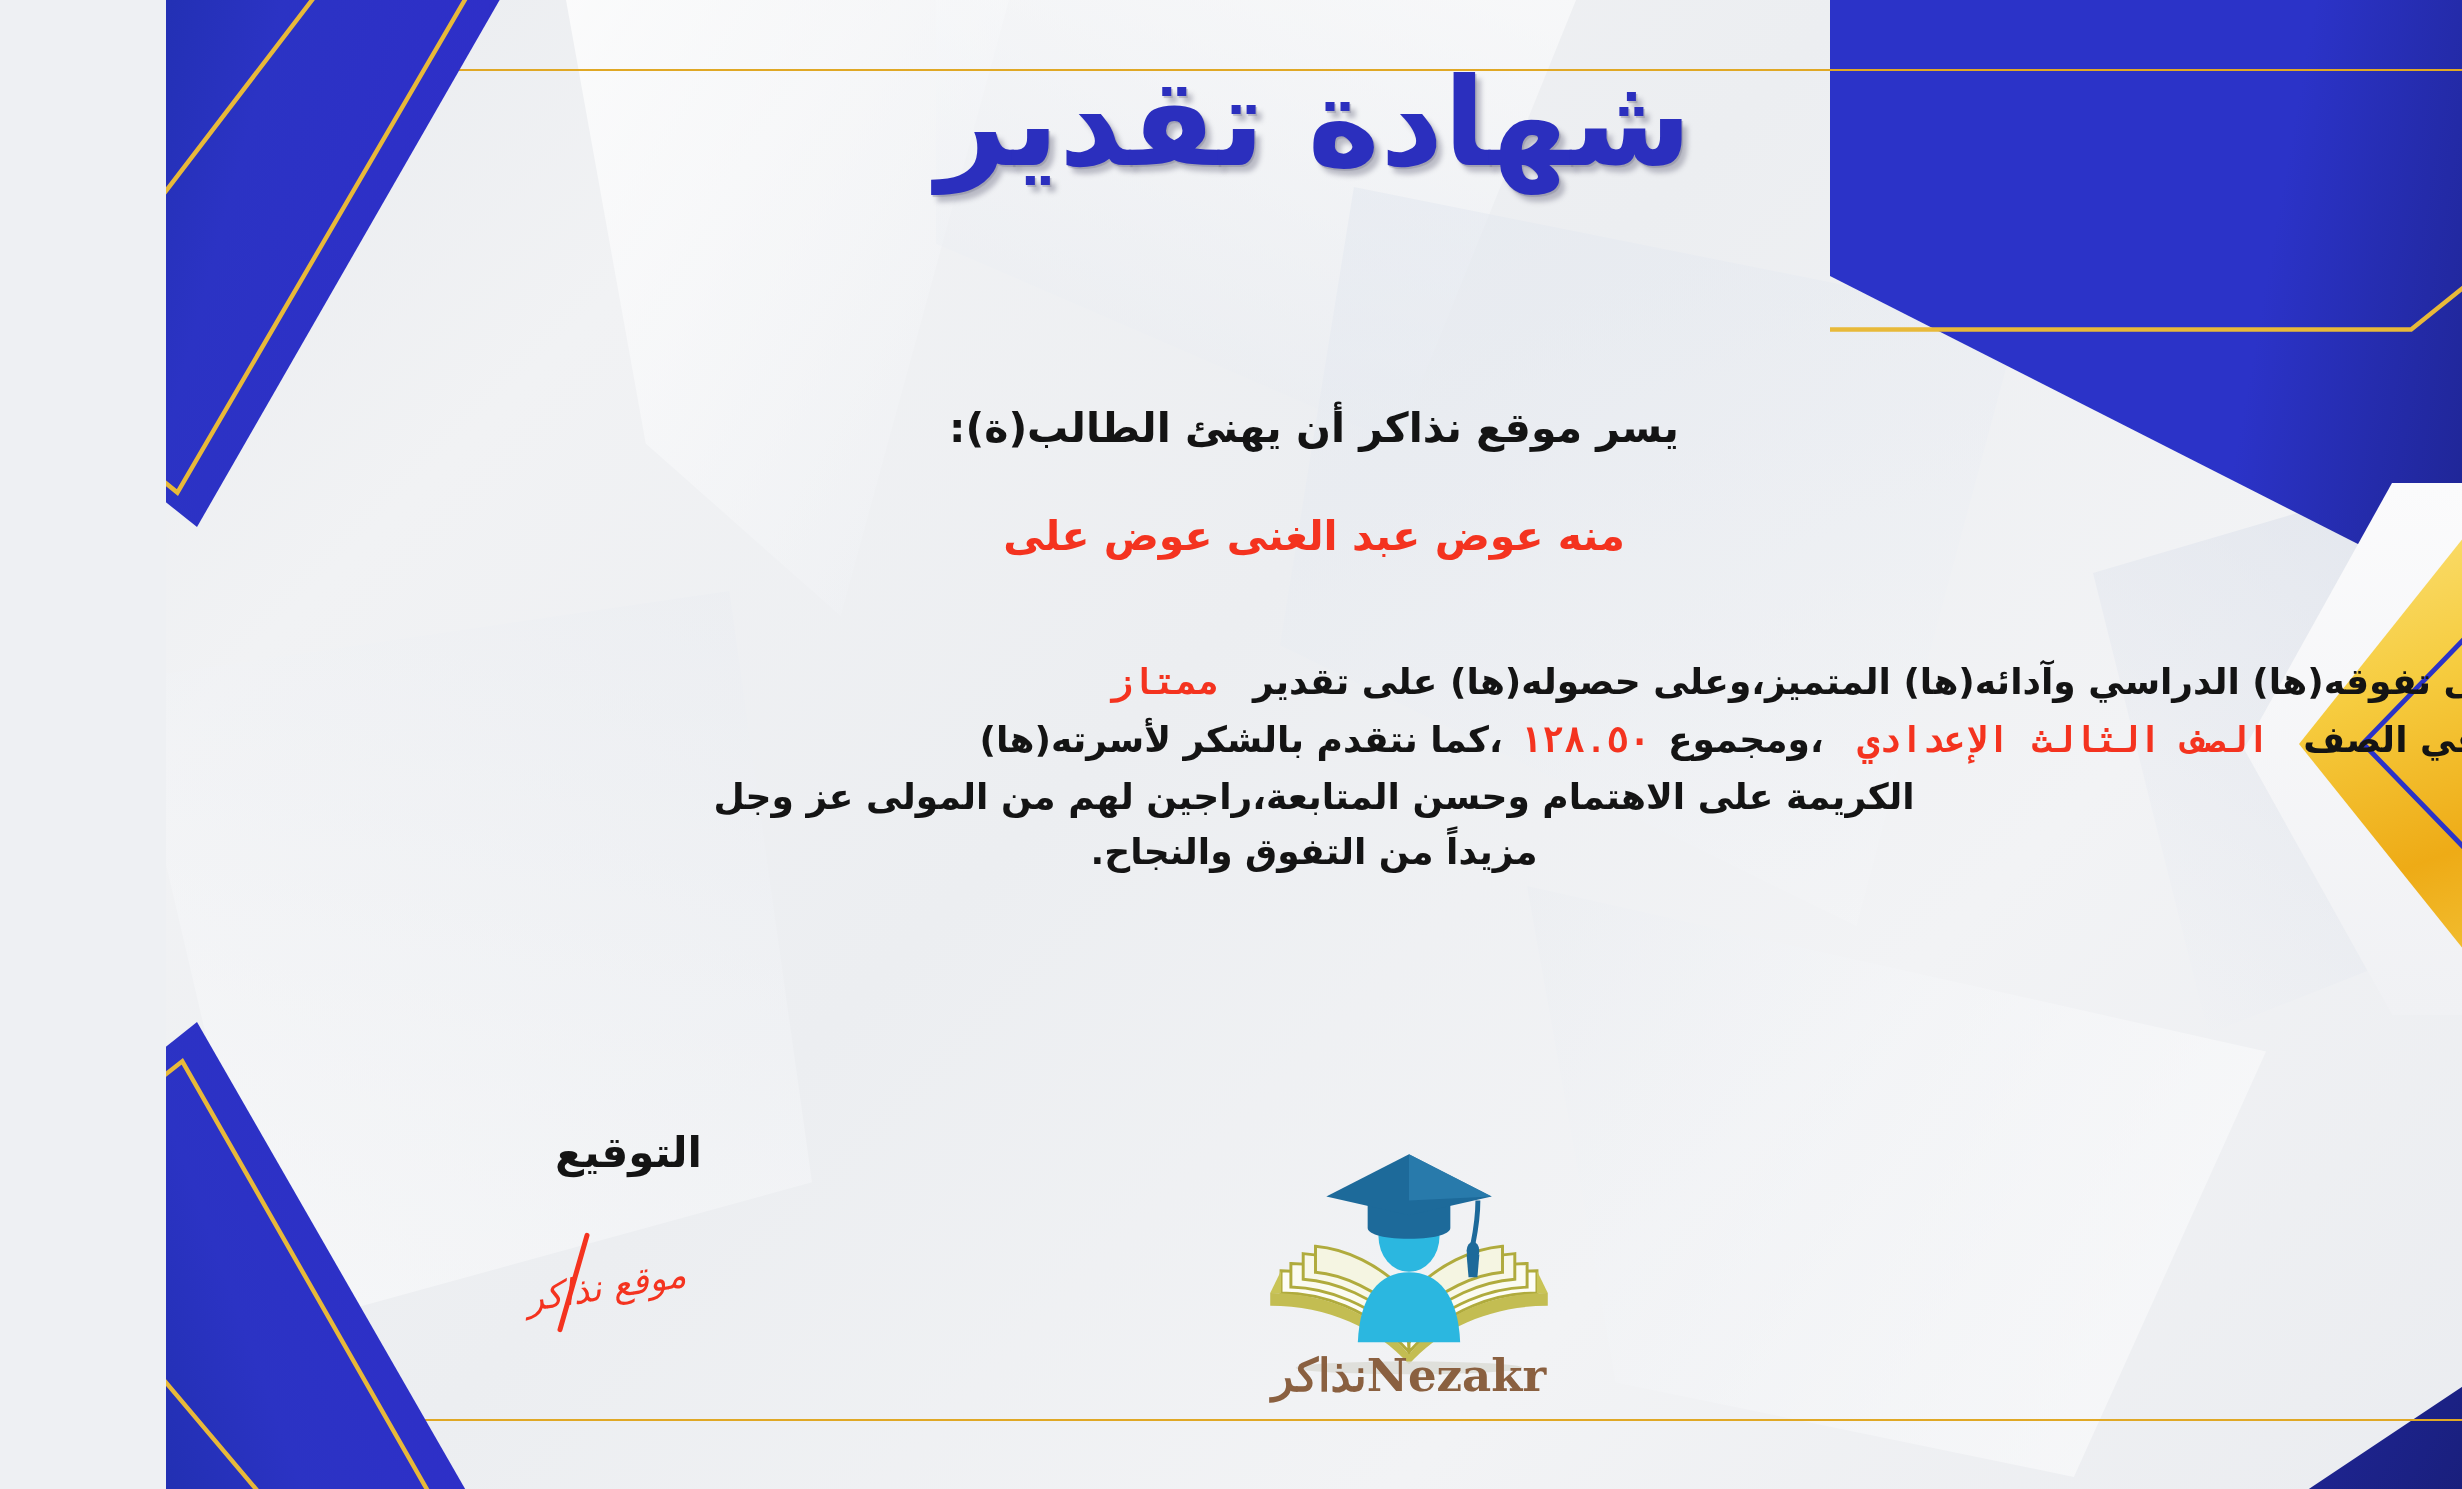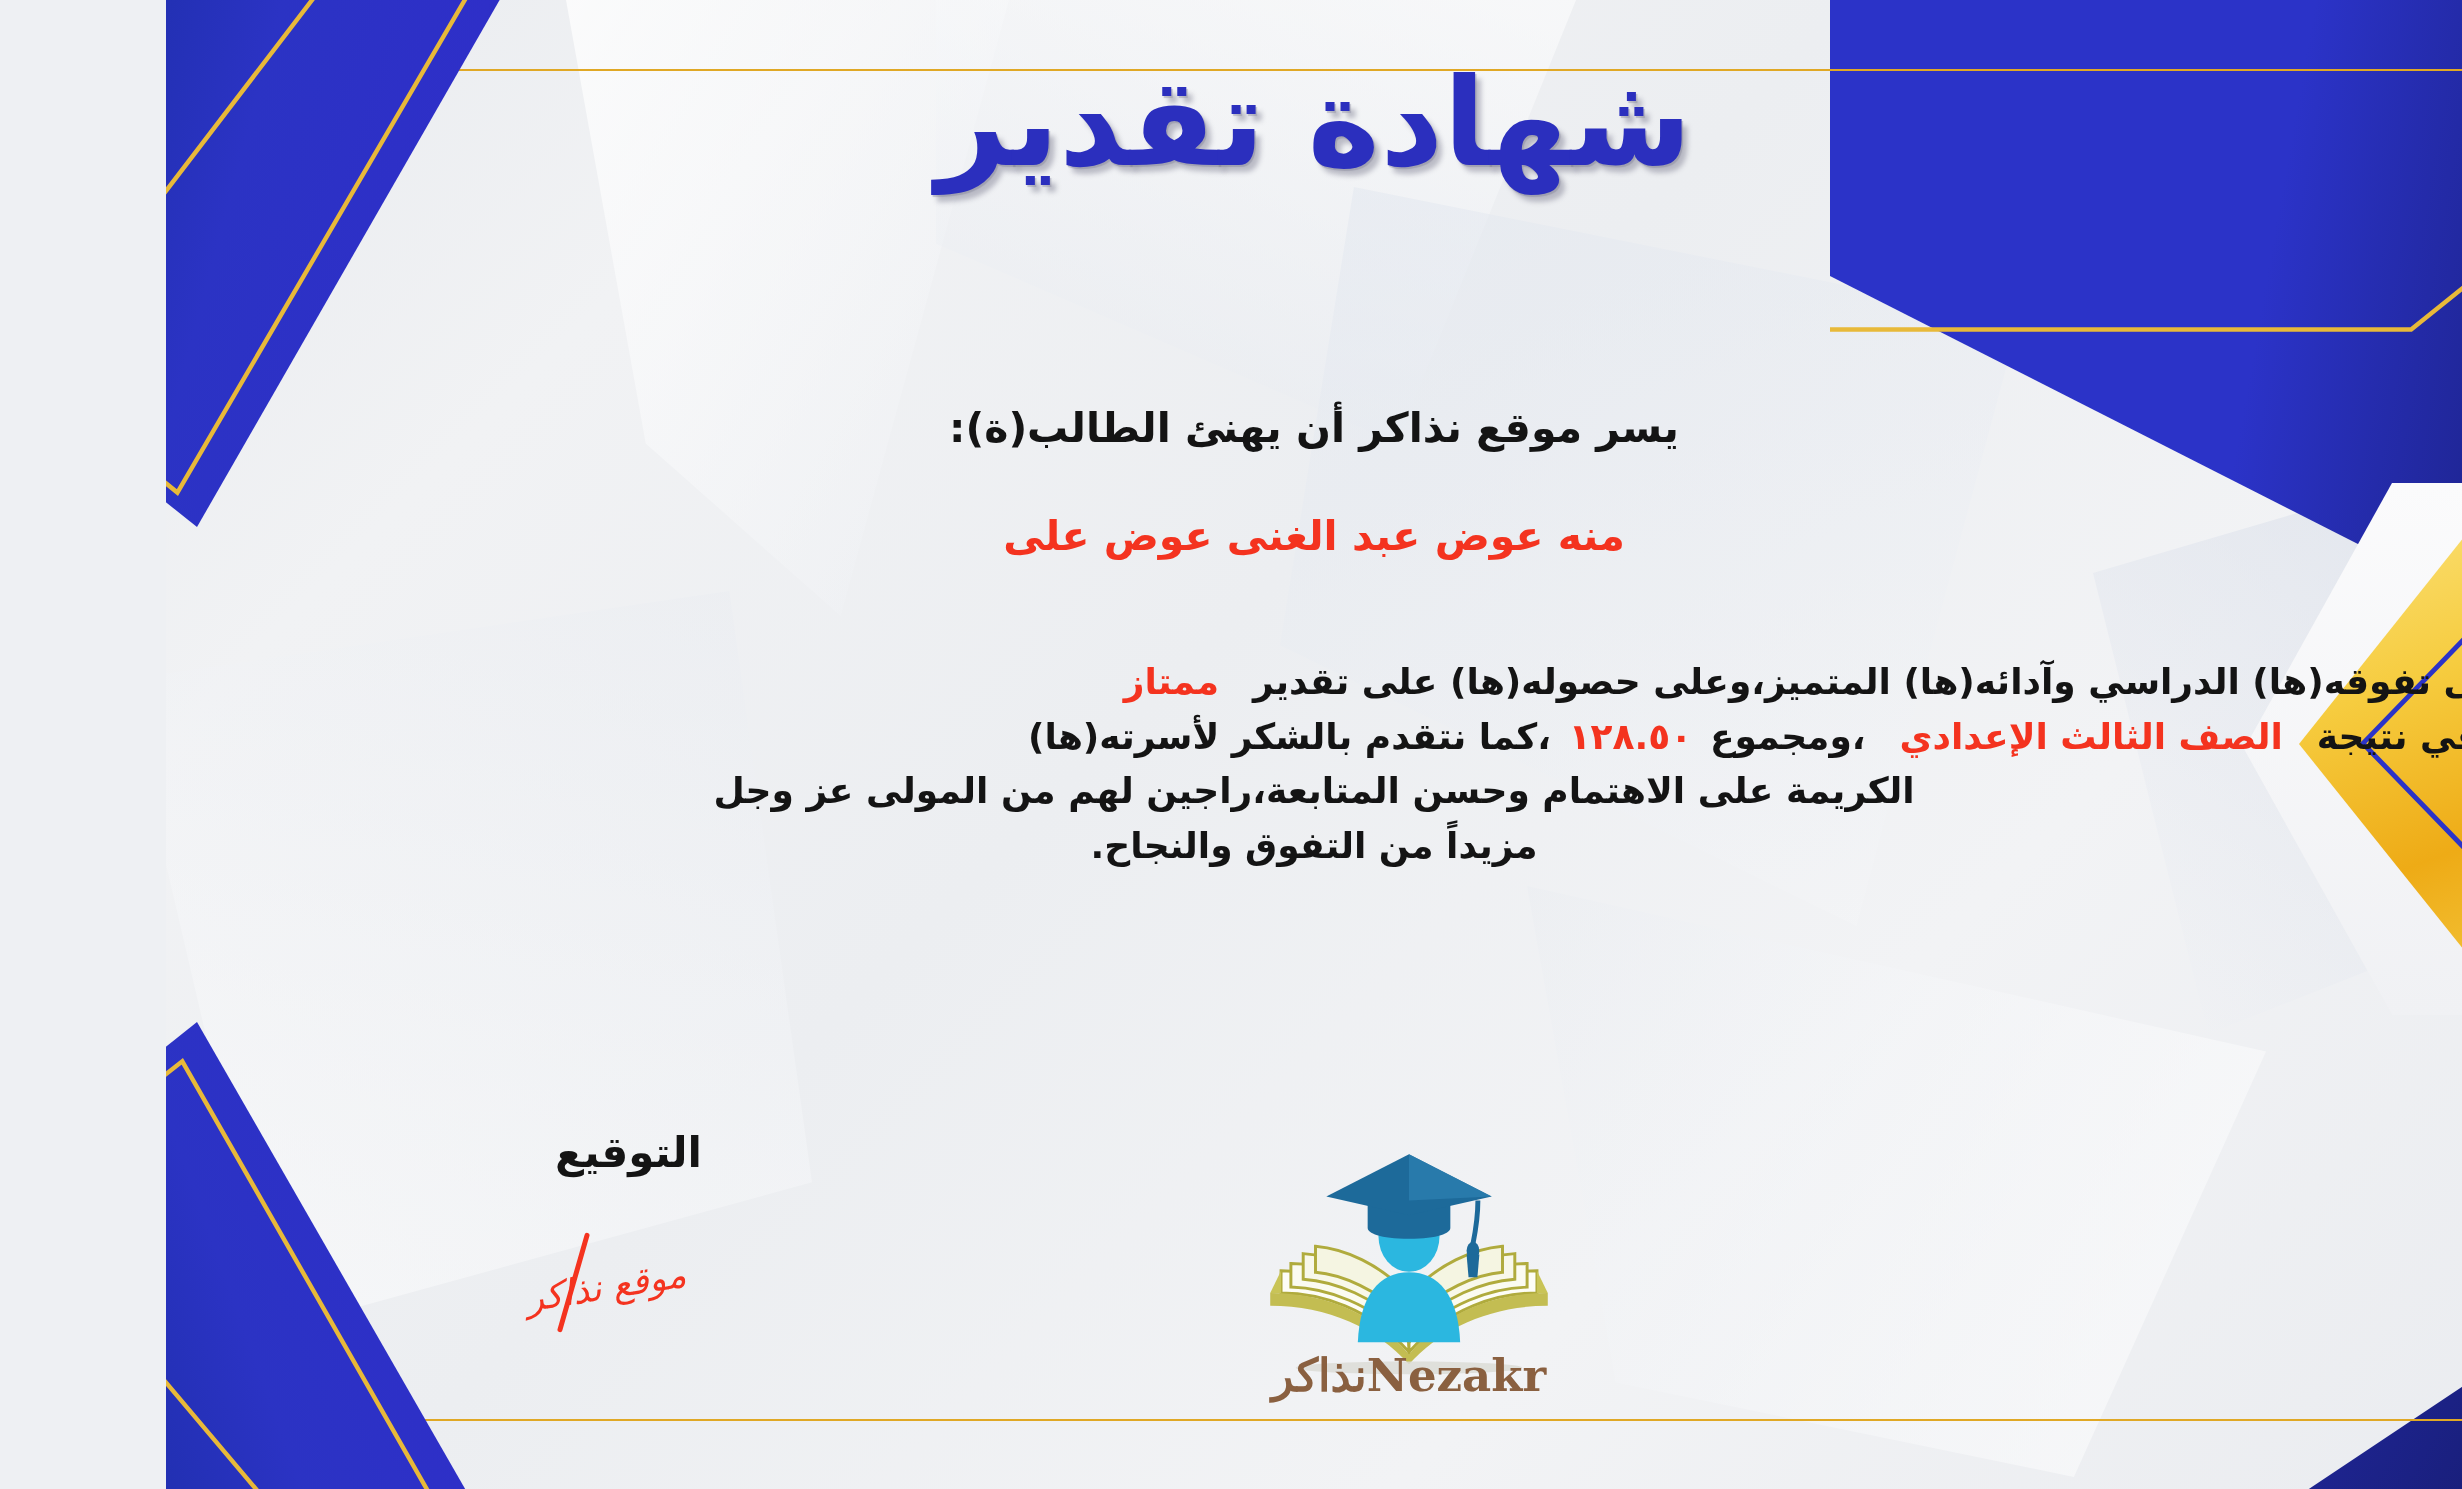--- a/index.html
+++ b/index.html
@@ -111,21 +111,21 @@
   .greet{top:404px;font-size:41px;}
   .sname{top:512px;font-size:41px;color:#f4331f;}
 
   .para{position:absolute;top:655px;left:0;right:0;direction:rtl;
         font-size:36px;font-weight:700;color:#141414;line-height:1.52;}
   .prow{display:block;white-space:nowrap;}
   .p1{text-align:right;padding-right:19.7px;}
   .p2{text-align:right;padding-right:59px;}
   .p3{text-align:center;}
   .p4{text-align:center;}
-  .red{color:#f4331f;}
+  .red{color:#f4331f;font-family:Liberation Mono, monospace;}
   .gap{display:inline-block;width:34px;}
   .gap-sm{display:inline-block;width:17.7px;}
 
   .sig-label{position:absolute;top:1128px;right:1837px;
      font-size:42px;font-weight:700;color:#141414;direction:rtl;}
   .sig-mark{position:absolute;top:1266px;right:1852px;
      font-size:36px;color:#f4331f;direction:rtl;
      font-family:"DejaVu Serif","Liberation Serif",serif;
      font-style:italic;transform:rotate(-9deg);white-space:nowrap;}
   .sig-stroke{position:absolute;top:1231px;right:1963px;width:4.9px;height:103px;
@@ -194,21 +194,21 @@
 
     <div class="line c sname">منه عوض عبد الغنى عوض على</div>
 
     <div class="para">
 
       <span class="prow p1">
         <span>على تفوقه(ها) الدراسي وآدائه(ها) المتميز،وعلى حصوله(ها) على تقدير</span><span class="gap"></span><span class="red">ممتاز</span>
       </span>
 
       <span class="prow p2">
-        <span>في نتيجة</span><span class="gap"></span><span class="red">الصف الثالث الإعدادي</span><span class="gap"></span><span>،ومجموع</span><span class="gap-sm"></span><span class="red">١٢٨.٥٠</span><span class="gap-sm"></span><span>،كما نتقدم بالشكر لأسرته(ها)</span>
+        <span>في الصف</span><span class="gap"></span><span class="red">الصف الثالث الإعدادي</span><span class="gap"></span><span>،ومجموع</span><span class="gap-sm"></span><span class="red">١٢٨.٥٠</span><span class="gap-sm"></span><span>،كما نتقدم بالشكر لأسرته(ها)</span>
       </span>
 
       <span class="prow p3">الكريمة على الاهتمام وحسن المتابعة،راجين لهم من المولى عز وجل</span>
 
       <span class="prow p4">مزيداً من التفوق والنجاح.</span>
     </div>
 
     <div class="sig-label">التوقيع</div>
     <div class="sig-stroke"></div>
     <div class="sig-mark">موقع نذاكر</div>

